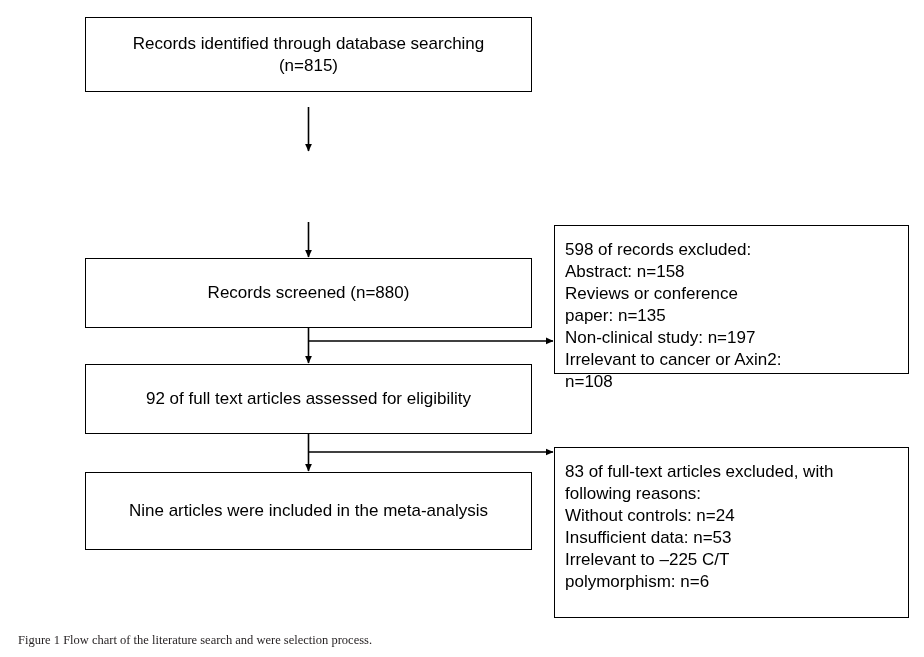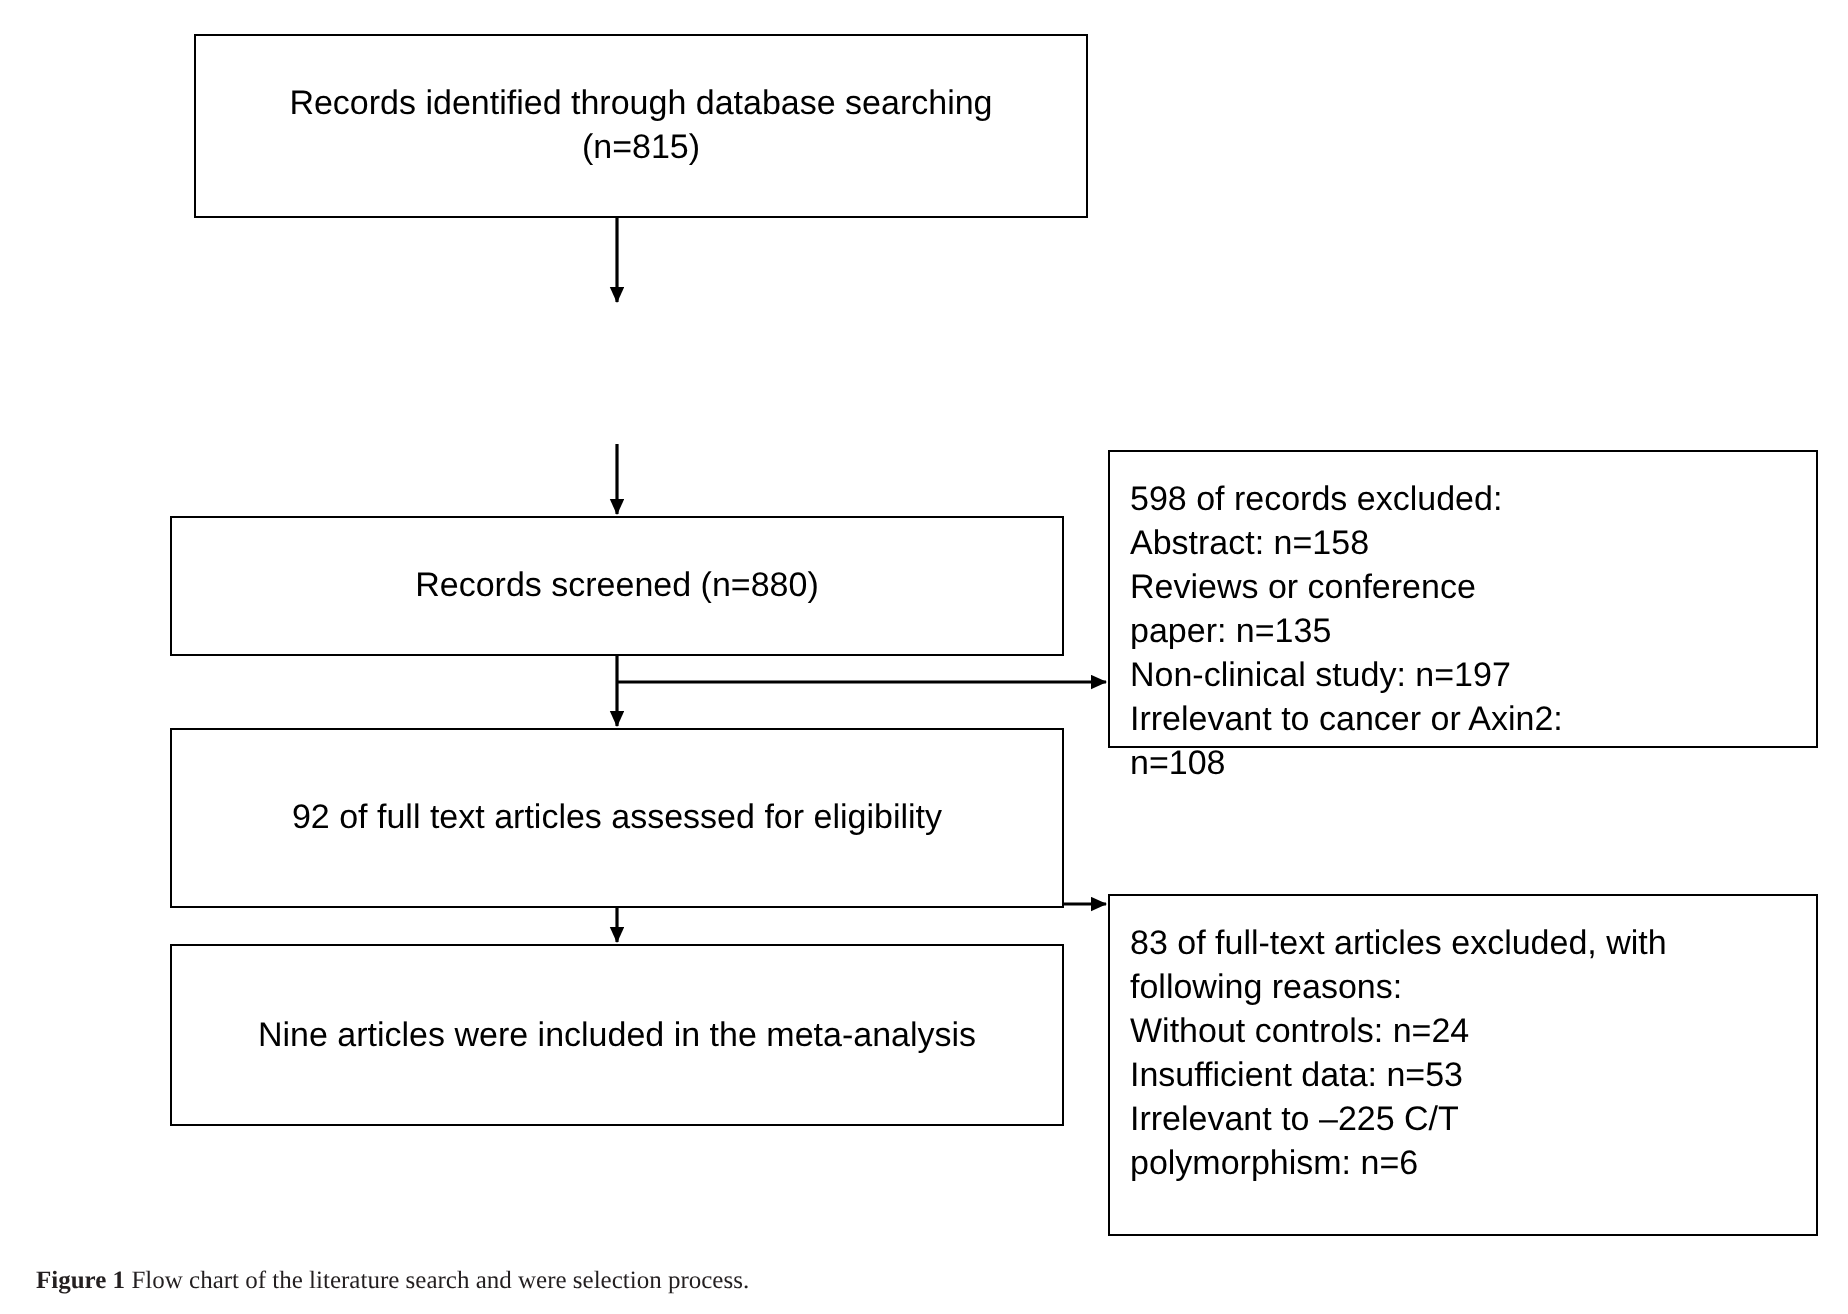--- a/index.html
+++ b/index.html
@@ -50,25 +50,25 @@
     text-align: center;
     padding: 0 10px;
   }
 
   .leftaligned .node-text {
     text-align: left;
     padding: 0 10px;
   }
 
   
-  #box-identified   { left: 85px;  top: 17px;  width: 447px; height: 92px; margin-left: 12px; }
+  #box-identified   { left: 85px;  top: 17px;  width: 447px; height: 75px; }
   #box-duplicates   { left: 85px;  top: 152px; width: 447px; height: 70px; }
   #box-screened     { left: 85px;  top: 258px; width: 447px; height: 70px; }
-  #box-fulltext     { left: 85px;  top: 364px; width: 447px; height: 90px; }
-  #box-included     { left: 85px;  top: 472px; width: 447px; height: 91px; }
+  #box-fulltext     { left: 85px;  top: 364px; width: 447px; height: 70px; }
+  #box-included     { left: 85px;  top: 472px; width: 447px; height: 78px; }
 
   
   #box-excluded-screening {
     left: 554px; top: 225px; width: 355px; height: 149px;
   }
   #box-excluded-fulltext {
     left: 554px; top: 447px; width: 355px; height: 171px;
   }
 
   #box-excluded-screening .node-text { top: 13px; }
@@ -90,21 +90,21 @@
     position: absolute;
     left: 18px;
     top: 632px;
     font-family: "Liberation Serif", serif;
     font-size: 12.5px;
     line-height: 16px;
     color: #231f20;
     white-space: nowrap;
   }
   #caption .cap-label {
-    font-weight: bold;
+    font-weight: normal;
   }
   #caption .cap-text {
     font-weight: normal;
   }
 </style>
 </head>
 <body>
 
 <div id="canvas">
 

